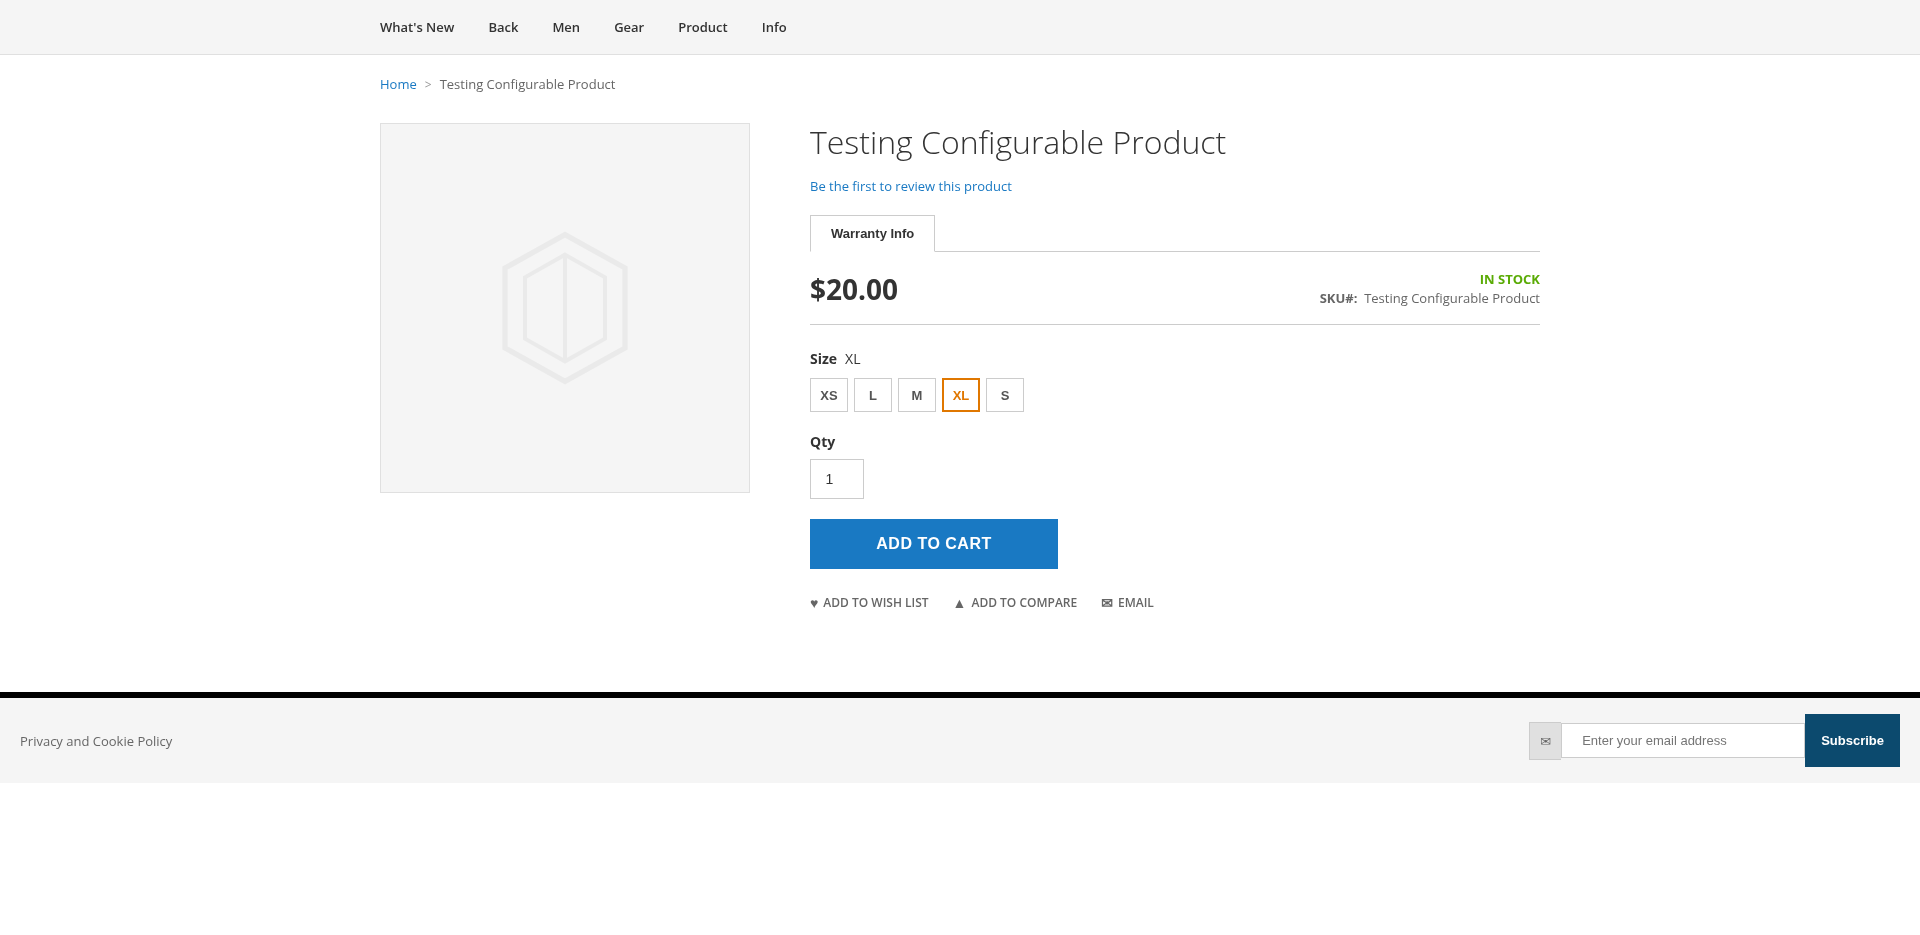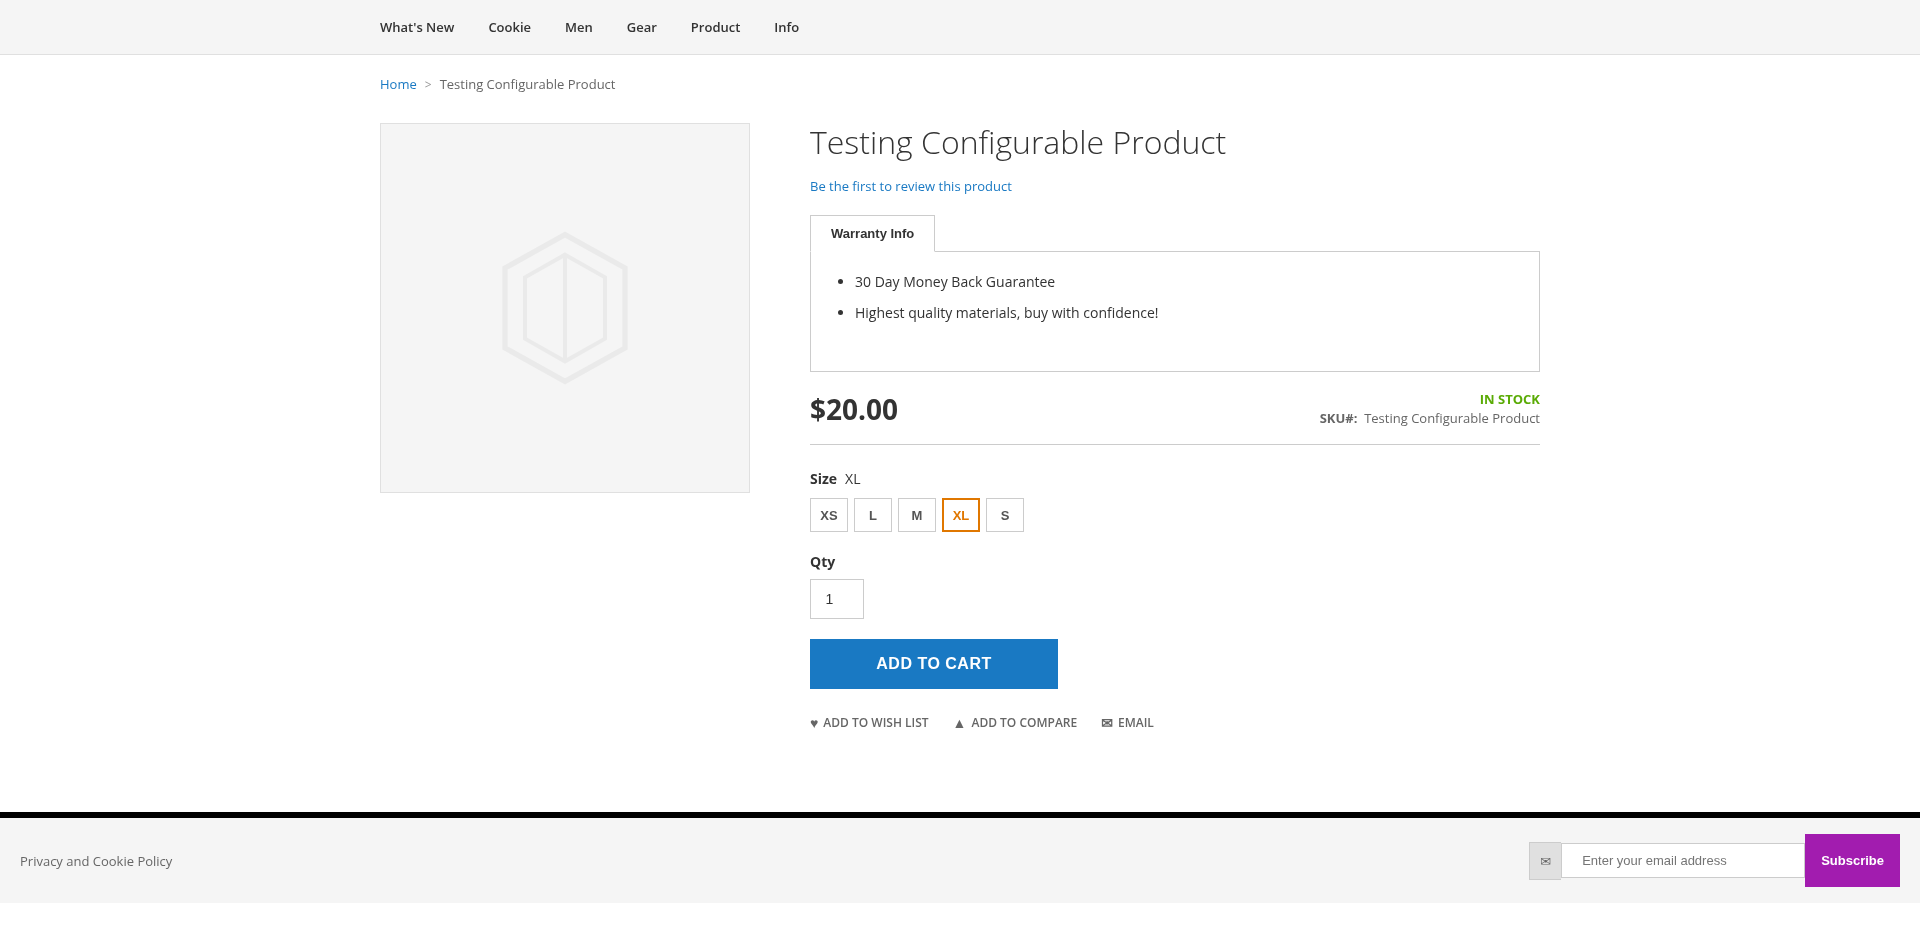--- a/index.html
+++ b/index.html
@@ -292,37 +292,37 @@
       align-items: center;
     }
     .newsletter-input {
       border: 1px solid #ccc;
       padding: 9px 20px;
       font-size: 13px;
       width: 244px;
       outline: none;
     }
     .subscribe-btn {
-      background: #a21caf;
+      background: #0c4a6e;
       color: #fff;
       border: none;
       padding: 19px 16px;
       font-size: 13px;
       font-weight: 700;
       cursor: pointer;
     }
   </style>
 </head>
 <body>
 
 <nav class="top-nav">
   <div class="top-nav-inner">
 
   <a class="nav-item">What's New</a>
-      <a class="nav-item">Cookie</a>
+      <a class="nav-item">Back</a>
       <a class="nav-item">Men</a>
       <a class="nav-item">Gear</a>
       <a class="nav-item">Product</a>
       <a class="nav-item">Info</a>
     </div>
 </nav>
 
 <div class="main-content">
 
   <div class="breadcrumb">
@@ -346,27 +346,20 @@
     </div>
 
     <div class="product-info">
       <h1 class="product-title">Testing Configurable Product</h1>
       <a class="review-link">Be the first to review this product</a>
 
       
       <div class="warranty-tabs">
         <div class="tab-header">
           <button class="tab-btn">Warranty Info</button>
-        </div>
-        <div class="tab-content">
-          <ul>
-
-          <li>30 Day Money Back Guarantee</li>
-              <li>Highest quality materials, buy with confidence!</li>
-            </ul>
         </div>
       </div>
 
       
       <div class="price-stock-row">
         <span class="product-price">$20.00</span>
         <div class="stock-sku-block">
           <span class="in-stock-badge">IN STOCK</span>
           <span class="sku-line">
             <span class="sku-label">SKU#:</span>

